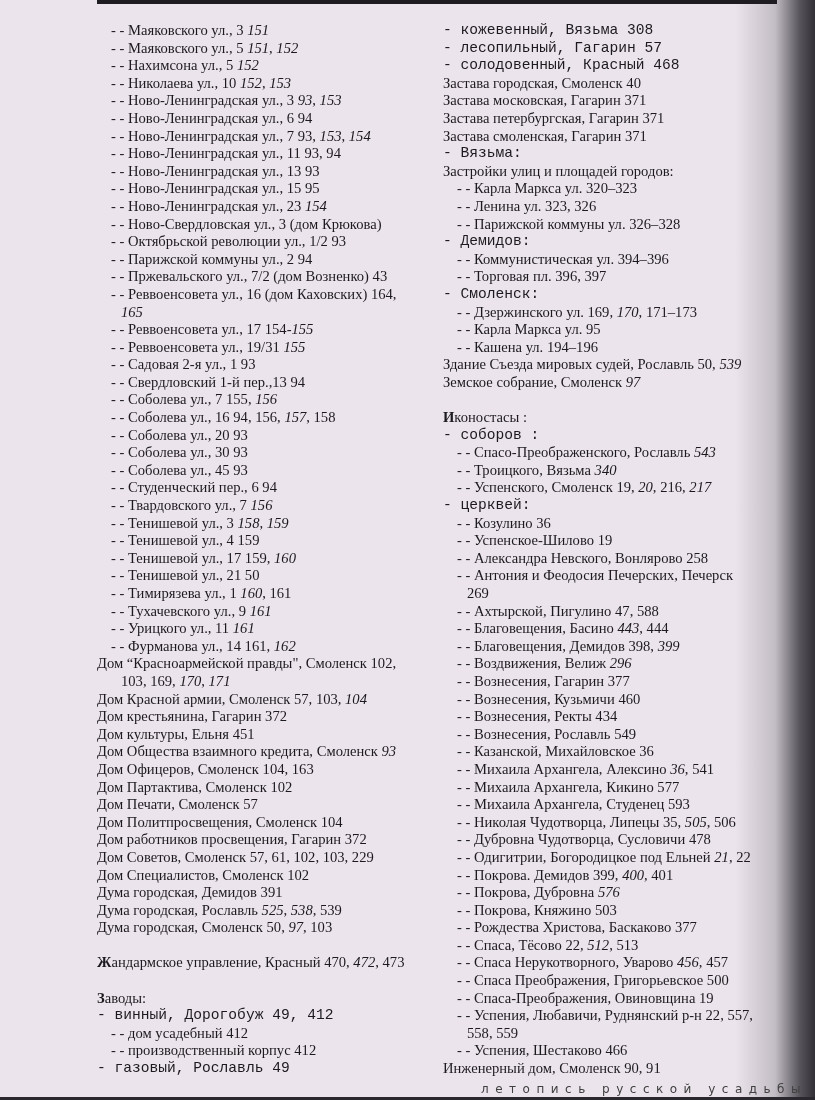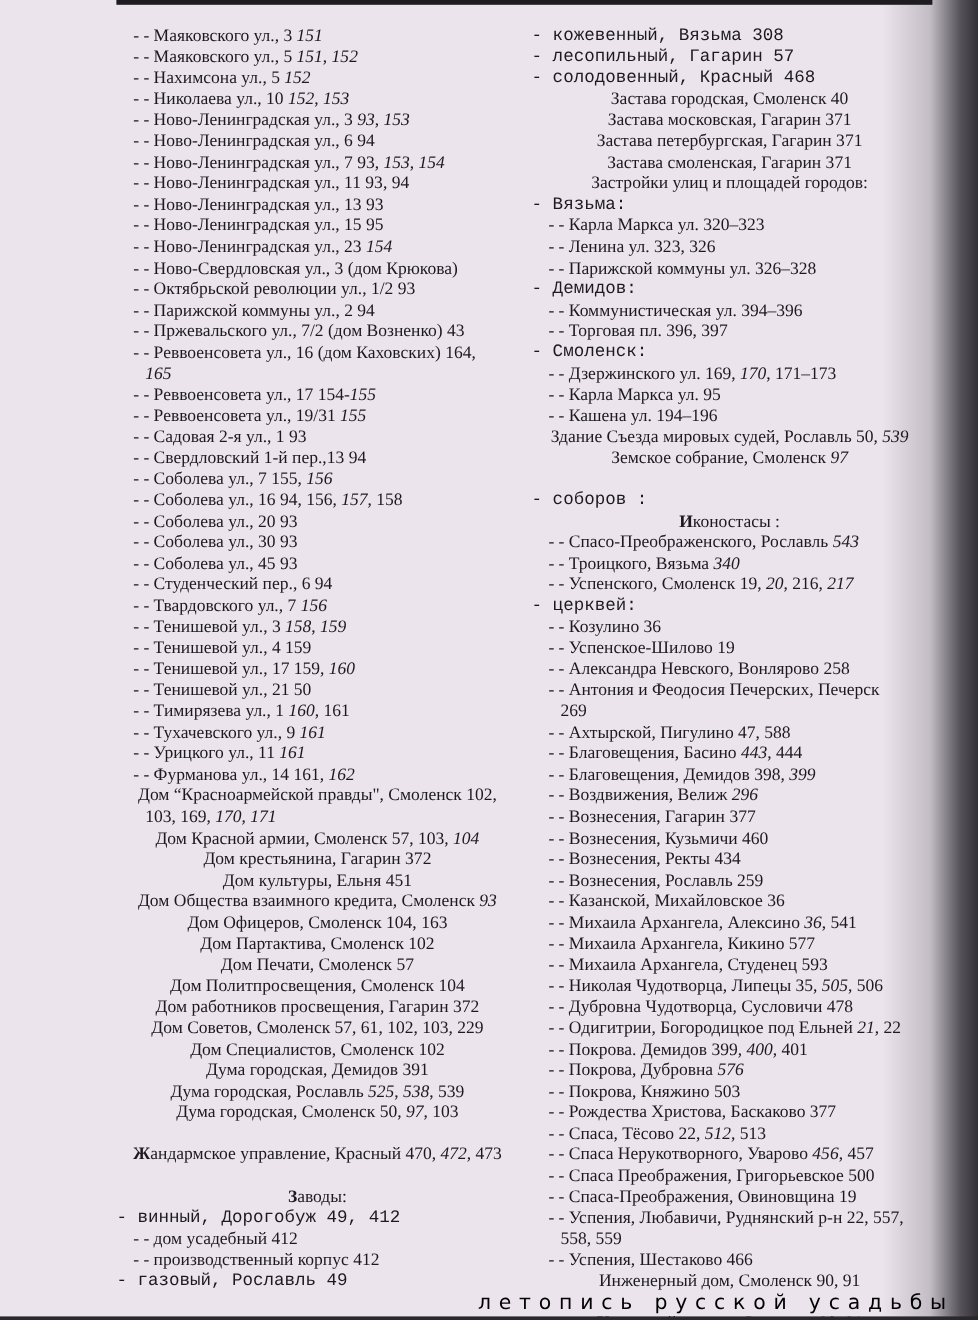--- a/index.html
+++ b/index.html
@@ -18,31 +18,31 @@
   .top-rule {
     position: absolute; top: 0; left: 97px; width: 680px; height: 4px;
     background: #1e1c20;
   }
   .col {
     position: absolute; top: 22px; font-size: 14.6px; line-height: 17.6px;
   }
   .col-left { left: 97px; width: 335px; }
   .col-right { left: 443px; width: 330px; }
   .entry { white-space: nowrap; }
-  .lvl0 { padding-left: 0; text-indent: 0; text-align: center; }
+  .lvl0 { padding-left: 0; text-indent: 0; }
   .lvl1 { padding-left: 0; font-family: Liberation Mono, monospace; }
   .lvl2 { padding-left: 14px; }
   .cont { padding-left: 24px; }
   .gap { height: 17.6px; }
   .it { font-style: italic; }
   .b { font-weight: bold; }
   .footer {
-    position: absolute; bottom: 4px; right: 20px;
-    font-family: "DejaVu Sans", sans-serif; font-size: 17px;
-    letter-spacing: 6.5px; color: #000000;
+    position: absolute; bottom: 4px; right: 8px;
+    font-family: "DejaVu Sans", sans-serif; font-size: 12px;
+    letter-spacing: 6.5px; color: #404040;
   }
   .bottom-rule {
     position: absolute; bottom: 0; left: 0; width: 815px; height: 3px;
     background: #2a282e;
   }
 </style>
 </head>
 <body>
 
 <div class="page-bg"></div>
@@ -111,54 +111,54 @@
     <div class="entry lvl1"><span>- газовый, Рославль </span><span>49</span></div>
   </div>
 <div class="col col-right" id="col-right">
     <div class="entry lvl1"><span>- кожевенный, Вязьма </span><span>308</span></div>
     <div class="entry lvl1"><span>- лесопильный, Гагарин </span><span>57</span></div>
     <div class="entry lvl1"><span>- солодовенный, Красный </span><span>468</span></div>
     <div class="entry lvl0"><span>Застава городская, Смоленск </span><span>40</span></div>
     <div class="entry lvl0"><span>Застава московская, Гагарин </span><span>371</span></div>
     <div class="entry lvl0"><span>Застава петербургская, Гагарин </span><span>371</span></div>
     <div class="entry lvl0"><span>Застава смоленская, Гагарин </span><span>371</span></div>
+    <div class="entry lvl1"><span>- Вязьма:</span></div>
     <div class="entry lvl0"><span>Застройки улиц и площадей городов:</span></div>
-    <div class="entry lvl1"><span>- Вязьма:</span></div>
     <div class="entry lvl2"><span>- - Карла Маркса ул. </span><span>320–323</span></div>
     <div class="entry lvl2"><span>- - Ленина ул. </span><span>323</span>, <span>326</span></div>
     <div class="entry lvl2"><span>- - Парижской коммуны ул. </span><span>326–328</span></div>
     <div class="entry lvl1"><span>- Демидов:</span></div>
     <div class="entry lvl2"><span>- - Коммунистическая ул. </span><span>394–396</span></div>
     <div class="entry lvl2"><span>- - Торговая пл. </span><span>396</span>, <span>397</span></div>
     <div class="entry lvl1"><span>- Смоленск:</span></div>
     <div class="entry lvl2"><span>- - Дзержинского ул. </span><span>169</span>, <span class="it">170</span>, <span>171–173</span></div>
     <div class="entry lvl2"><span>- - Карла Маркса ул. </span><span>95</span></div>
     <div class="entry lvl2"><span>- - Кашена ул. </span><span>194–196</span></div>
     <div class="entry lvl0"><span>Здание Съезда мировых судей, Рославль </span><span>50</span>, <span class="it">539</span></div>
     <div class="entry lvl0"><span>Земское собрание, Смоленск </span><span class="it">97</span></div>
     <div class="gap"></div>
+    <div class="entry lvl0"><span class="b">И</span><span>коностасы :</span></div>
     <div class="entry lvl1"><span>- соборов :</span></div>
-    <div class="entry lvl0"><span class="b">И</span><span>коностасы :</span></div>
     <div class="entry lvl2"><span>- - Спасо-Преображенского, Рославль </span><span class="it">543</span></div>
     <div class="entry lvl2"><span>- - Троицкого, Вязьма </span><span class="it">340</span></div>
     <div class="entry lvl2"><span>- - Успенского, Смоленск </span><span>19</span>, <span class="it">20</span>, <span>216</span>, <span class="it">217</span></div>
     <div class="entry lvl1"><span>- церквей:</span></div>
     <div class="entry lvl2"><span>- - Козулино </span><span>36</span></div>
     <div class="entry lvl2"><span>- - Успенское-Шилово </span><span>19</span></div>
     <div class="entry lvl2"><span>- - Александра Невского, Вонлярово </span><span>258</span></div>
     <div class="entry lvl2"><span>- - Антония и Феодосия Печерских, Печерск</span></div>
     <div class="entry cont"><span></span><span>269</span></div>
     <div class="entry lvl2"><span>- - Ахтырской, Пигулино </span><span>47</span>, <span>588</span></div>
     <div class="entry lvl2"><span>- - Благовещения, Басино </span><span class="it">443</span>, <span>444</span></div>
     <div class="entry lvl2"><span>- - Благовещения, Демидов </span><span>398</span>, <span class="it">399</span></div>
     <div class="entry lvl2"><span>- - Воздвижения, Велиж </span><span class="it">296</span></div>
     <div class="entry lvl2"><span>- - Вознесения, Гагарин </span><span>377</span></div>
     <div class="entry lvl2"><span>- - Вознесения, Кузьмичи </span><span>460</span></div>
     <div class="entry lvl2"><span>- - Вознесения, Ректы </span><span>434</span></div>
-    <div class="entry lvl2"><span>- - Вознесения, Рославль </span><span>259</span></div>
+    <div class="entry lvl2"><span>- - Вознесения, Рославль </span><span>549</span></div>
     <div class="entry lvl2"><span>- - Казанской, Михайловское </span><span>36</span></div>
     <div class="entry lvl2"><span>- - Михаила Архангела, Алексино </span><span class="it">36</span>, <span>541</span></div>
     <div class="entry lvl2"><span>- - Михаила Архангела, Кикино </span><span>577</span></div>
     <div class="entry lvl2"><span>- - Михаила Архангела, Студенец </span><span>593</span></div>
     <div class="entry lvl2"><span>- - Николая Чудотворца, Липецы </span><span>35</span>, <span class="it">505</span>, <span>506</span></div>
     <div class="entry lvl2"><span>- - Дубровна Чудотворца, Сусловичи </span><span>478</span></div>
     <div class="entry lvl2"><span>- - Одигитрии, Богородицкое под Ельней </span><span class="it">21</span>, <span>22</span></div>
     <div class="entry lvl2"><span>- - Покрова. Демидов </span><span>399</span>, <span class="it">400</span>, <span>401</span></div>
     <div class="entry lvl2"><span>- - Покрова, Дубровна </span><span class="it">576</span></div>
     <div class="entry lvl2"><span>- - Покрова, Княжино </span><span>503</span></div>

